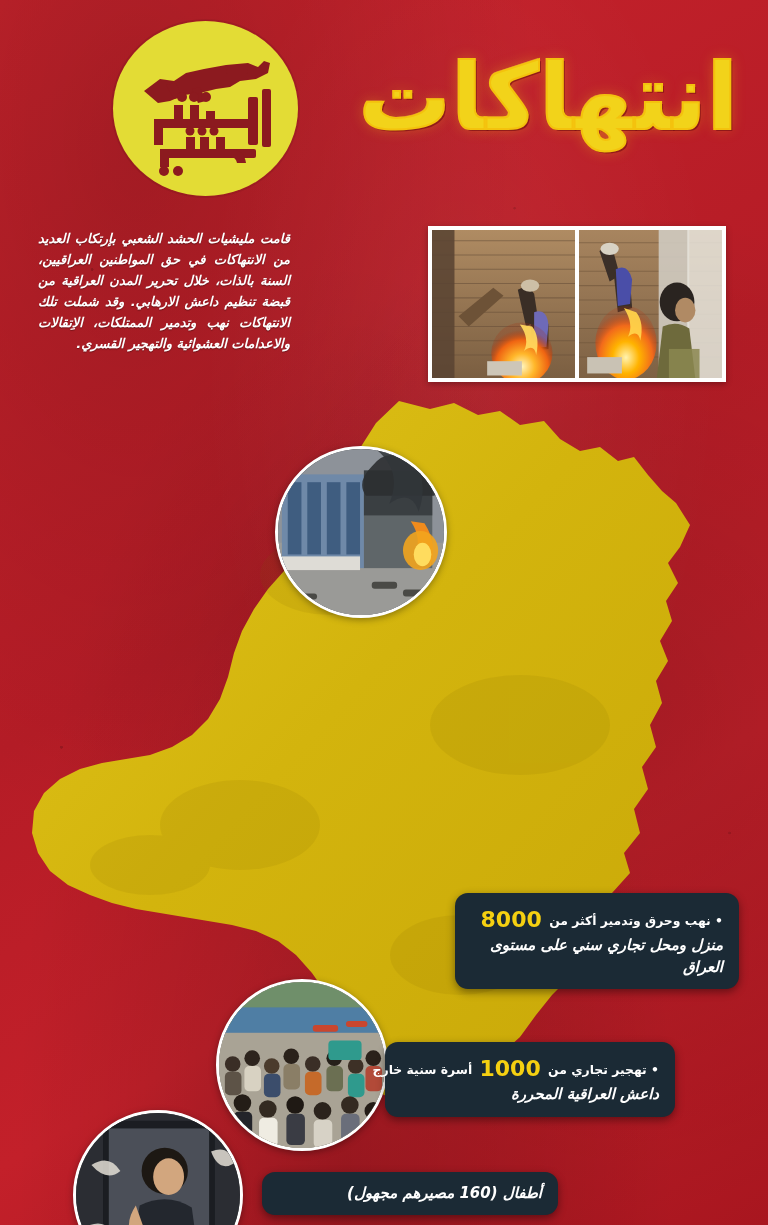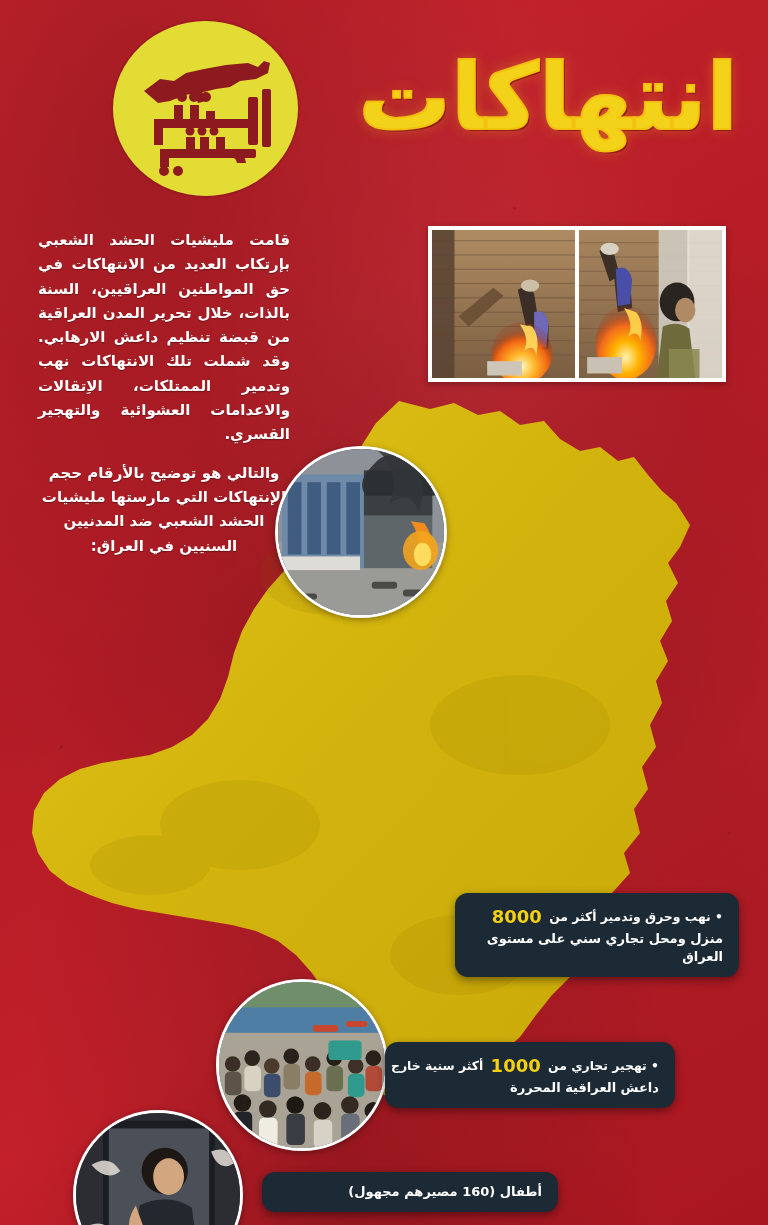--- a/index.html
+++ b/index.html
@@ -63,23 +63,24 @@
        2px 2px 0 rgba(120,12,18,.65),
        -1px -1px 0 rgba(255,230,80,.45),
        0 0 14px rgba(245,200,20,.35);
     direction:rtl;
     white-space:nowrap;
   }
 
   
   #intro { position:absolute; right:478px; top:228px; width:252px; }
   .intro-p {
-    color:#ffffff; font-size:15px; line-height:1.62; font-weight:bold;
+    color:#ffffff; font-size:13px; line-height:1.62; font-weight:bold;
     text-align:justify; direction:rtl;
     text-shadow:0 1px 1px rgba(0,0,0,.35);
+    font-style:italic;
   }
   #intro-p2 { margin-top:14px; text-align:center; }
 
   
   #photo-panel {
     position:absolute; left:428px; top:226px; width:298px; height:156px;
     background:#ffffff; padding:4px;
     display:flex; gap:4px;
     box-shadow:0 2px 6px rgba(0,0,0,.3);
   }
@@ -112,24 +113,24 @@
     padding:11px 16px 11px 16px;
     color:#ffffff;
     direction:rtl;
     box-shadow:0 3px 9px rgba(0,0,0,.42);
   }
   .callout-line {
     font-size:12.4px; font-weight:bold; line-height:1.42;
     white-space:nowrap;
   }
   .big-num {
-    color:#F5D011; font-size:18px; font-weight:bold;
+    color:#F5D011; font-size:22px; font-weight:bold;
     vertical-align:-2px; padding:0 3px; letter-spacing:0px;
   }
-  .cline2 { font-size:13px; font-weight:bold; line-height:1.42; }
+  .cline2 { font-size:15px; font-weight:bold; line-height:1.42;font-style:italic; }
 
   #co-8000 { left:455px; top:498px;  width:284px; text-align:right; }
   #co-1000 { left:385px; top:647px;  width:290px; text-align:right; }
   #co-200  { left:262px; top:777px;  width:296px; text-align:right; }
 
   
   #footer { position:absolute; left:0; bottom:0; width:768px; height:145px; }
 </style>
 </head>
 <body>
@@ -176,21 +177,20 @@
       </svg>
     </div>
 
     <div id="title-wrap">
       <div id="title-text">انتهاكات</div>
     </div>
   </div>
 
   <div id="intro">
     <p class="intro-p">قامت مليشيات الحشد الشعبي بإرتكاب العديد من الانتهاكات في حق المواطنين العراقيين، السنة بالذات، خلال تحرير المدن العراقية من قبضة تنظيم داعش الارهابي. وقد شملت تلك الانتهاكات نهب وتدمير الممتلكات، الاِتقالات والاعدامات العشوائية والتهجير القسري.</p>
-    <p class="intro-p" id="intro-p2">والتالي هو توضيح بالأرقام حجم الإنتهاكات التي مارستها مليشيات الحشد الشعبي ضد المدنيين السنيين في العراق:</p>
   </div>
 
   <div id="photo-panel">
     <div class="panel-photo">
       <svg viewBox="0 0 140 148" preserveAspectRatio="xMidYMid slice">
         <defs>
           <linearGradient id="brickL" x1="0" y1="0" x2="0" y2="1">
             <stop offset="0" stop-color="#a8855f"></stop>
               <stop offset="1" stop-color="#7d6144"></stop>
           </linearGradient>
@@ -420,21 +420,21 @@
         <span class="big-num">8000</span>
       </div>
       <div class="cline2">منزل ومحل تجاري سني على مستوى العراق</div>
     </div>
 
     <div class="callout" id="co-1000">
       <div class="callout-line">
         <span>•</span>
         <span>تهجير تجاري من</span>
         <span class="big-num">1000</span>
-        <span>أكثر سنية خارج</span>
+        <span>أسرة سنية خارج</span>
       </div>
       <div class="cline2">داعش العراقية المحررة</div>
     </div>
 
     <div class="callout" id="co-200">
       <div class="cline2">أطفال (160 مصيرهم مجهول)</div>
     </div>
 
   </div>
 

